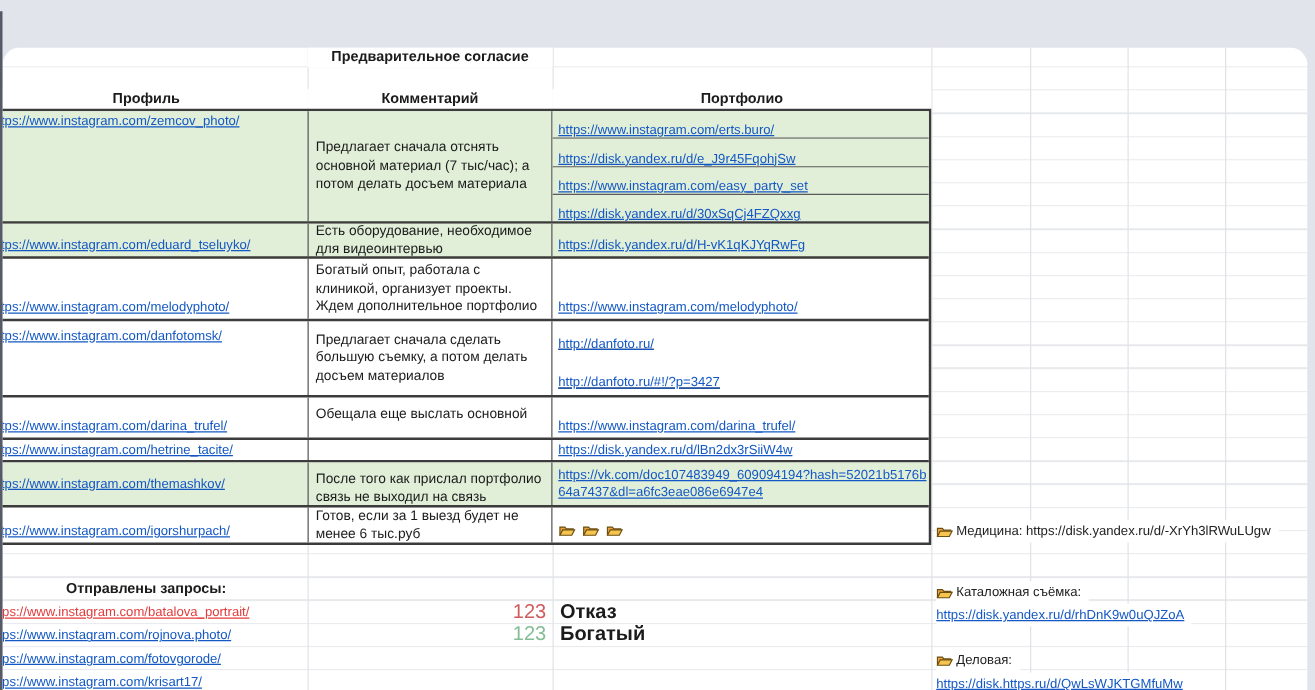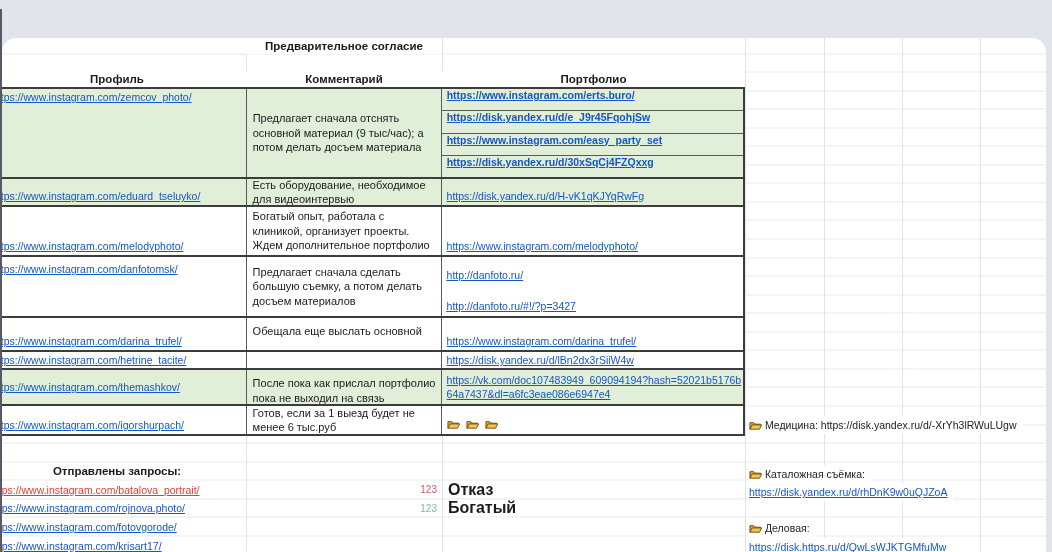--- a/index.html
+++ b/index.html
@@ -36,37 +36,37 @@
   .grp:last-child{border-bottom:none;}
   .grp.green{background:#e1eed8;}
   .cell{box-sizing:border-box;overflow:hidden;display:flex;flex-direction:column;justify-content:center;}
   .c-profile{width:258px;border-right:1px solid #5a5a5a;padding-left:2px;}
   .c-comment{width:196px;border-right:1px solid #5a5a5a;padding:0 5px 0 6px;font-size:11px;line-height:14.5px;}
   .c-portfolio{width:303px;padding-left:5px;}
   .va-top{justify-content:flex-start;padding-top:2px;}
   .va-top6{justify-content:flex-start;padding-top:6px;}
   .va-bottom{justify-content:flex-end;padding-bottom:3px;}
   .sub5{padding:0;display:flex;flex-direction:column;}
-  .subrow{flex:1;display:flex;align-items:flex-start;padding-left:5px;border-bottom:1px solid #5a5a5a;box-sizing:border-box;background:#e1eed8;font-weight:bold;}
+  .subrow{flex:1;display:flex;align-items:flex-end;padding-left:5px;border-bottom:1px solid #5a5a5a;box-sizing:border-box;background:#e1eed8;}
   .subrow:last-child{border-bottom:none;}
   .h90{height:90px}.h28{height:28px}.h50{height:50px}.h61{height:61px}
   .h34{height:34px}.h18{height:18px}.h36{height:36px}.h28b{height:28px}
 
   a.lnk{color:#1358c4;text-decoration:underline;font-size:10.5px;white-space:nowrap;}
   a.lnk.wrap{white-space:normal;word-break:break-all;line-height:14.5px;}
   a.lnk.red{color:#e23b3b;}
   .two-links{justify-content:space-between;padding-top:12px;padding-bottom:4px;text-decoration:underline;}
   .icons-row{flex-direction:row;justify-content:flex-start;align-items:flex-end;gap:5px;padding-bottom:4px;}
   .folder{display:inline-block;width:14px;height:12px;}
 
   
   .brow{position:absolute;left:-14px;height:18.6px;display:flex;align-items:center;}
   .bp{width:258px;display:flex;align-items:center;padding-left:2px;box-sizing:border-box;}
   .bp.center{justify-content:center;font-weight:bold;font-size:11.5px;padding-left:0;}
-  .bc{width:196px;display:flex;align-items:center;justify-content:flex-end;padding-right:5px;box-sizing:border-box;font-size:10px;}
+  .bc{width:196px;display:flex;align-items:center;justify-content:flex-end;padding-right:5px;box-sizing:border-box;font-size:16px;}
   .bs{padding-left:6px;font-weight:bold;font-size:16px;}
   .val-red{color:#d05c5c;}
   .val-green{color:#84bd95;}
 
   
   .rp{position:absolute;display:flex;align-items:center;gap:2px;background:#fff;padding-right:6px;height:18px;font-size:10.5px;white-space:nowrap;}
   .rp .lbl{color:#222;}
 </style>
 </head>
 <body>
@@ -96,21 +96,21 @@
     <div class="toprow colhead ch-profile">Профиль</div>
     <div class="toprow colhead ch-portfolio">Портфолио</div>
     <div class="toprow colhead ch-comment">Комментарий</div>
 
     <div class="maintable">
 
       <div class="grp green h90">
         <div class="cell c-profile va-top">
           <a class="lnk">https://www.instagram.com/zemcov_photo/</a>
         </div>
-        <div class="cell c-comment">Предлагает сначала отснять основной материал (9 тыс/час); а потом делать досъем материала</div>
+        <div class="cell c-comment">Предлагает сначала отснять основной материал (7 тыс/час); а потом делать досъем материала</div>
         <div class="cell c-portfolio sub5">
           <div class="subrow">
               <a class="lnk">https://www.instagram.com/erts.buro/</a>
             </div>
           <div class="subrow">
               <a class="lnk">https://disk.yandex.ru/d/e_J9r45FqohjSw</a>
             </div>
           <div class="subrow">
               <a class="lnk">https://www.instagram.com/easy_party_set</a>
             </div>
@@ -168,21 +168,21 @@
         <div class="cell c-comment"></div>
         <div class="cell c-portfolio">
           <a class="lnk">https://disk.yandex.ru/d/lBn2dx3rSiiW4w</a>
         </div>
       </div>
 
       <div class="grp green h36">
         <div class="cell c-profile">
           <a class="lnk">https://www.instagram.com/themashkov/</a>
         </div>
-        <div class="cell c-comment va-top6">После пока как прислал портфолио пока не выходил на связь</div>
+        <div class="cell c-comment va-top6">После того как прислал портфолио связь не выходил на связь</div>
         <div class="cell c-portfolio">
           <a class="lnk wrap">https://vk.com/doc107483949_609094194?hash=52021b5176b64a7437&amp;dl=a6fc3eae086e6947e4</a>
         </div>
       </div>
 
       <div class="grp h28b">
         <div class="cell c-profile va-bottom">
           <a class="lnk">https://www.instagram.com/igorshurpach/</a>
         </div>
         <div class="cell c-comment">Готов, если за 1 выезд будет не менее 6 тыс.руб</div>

